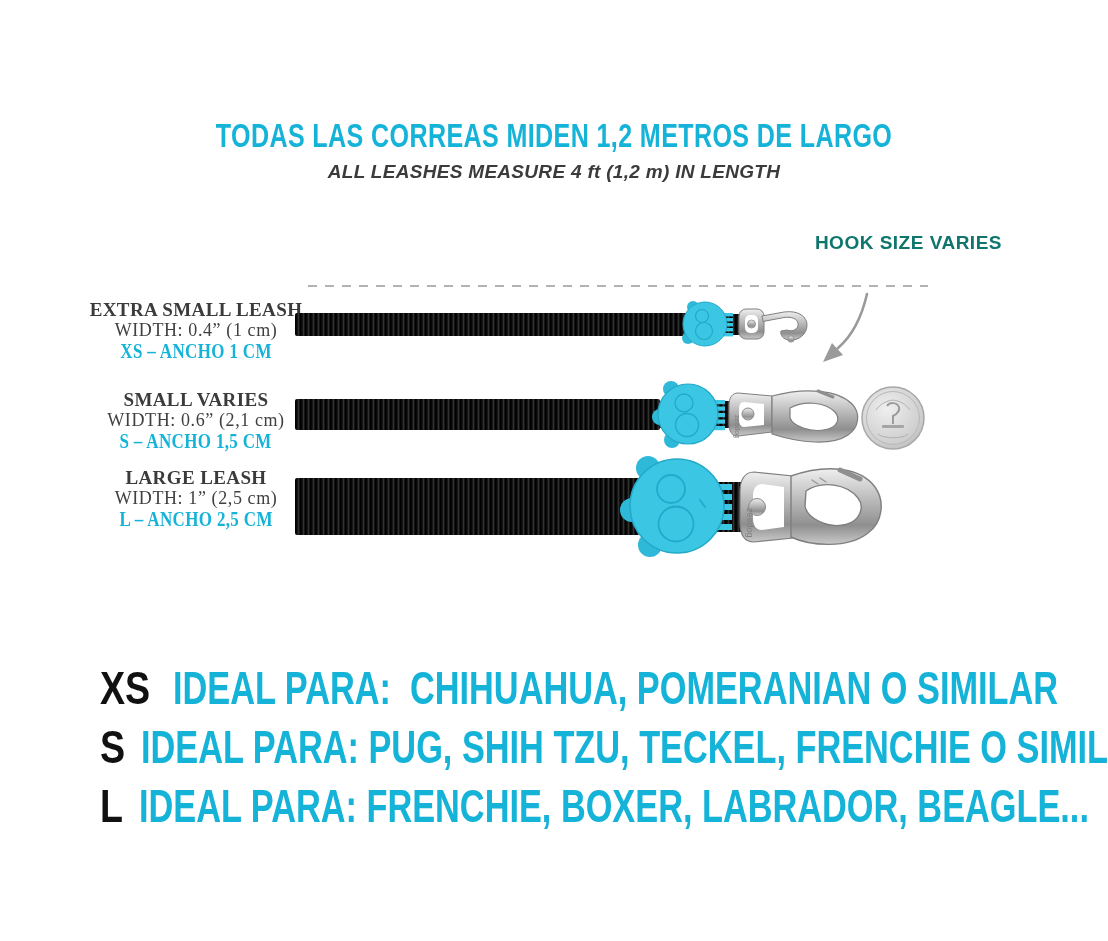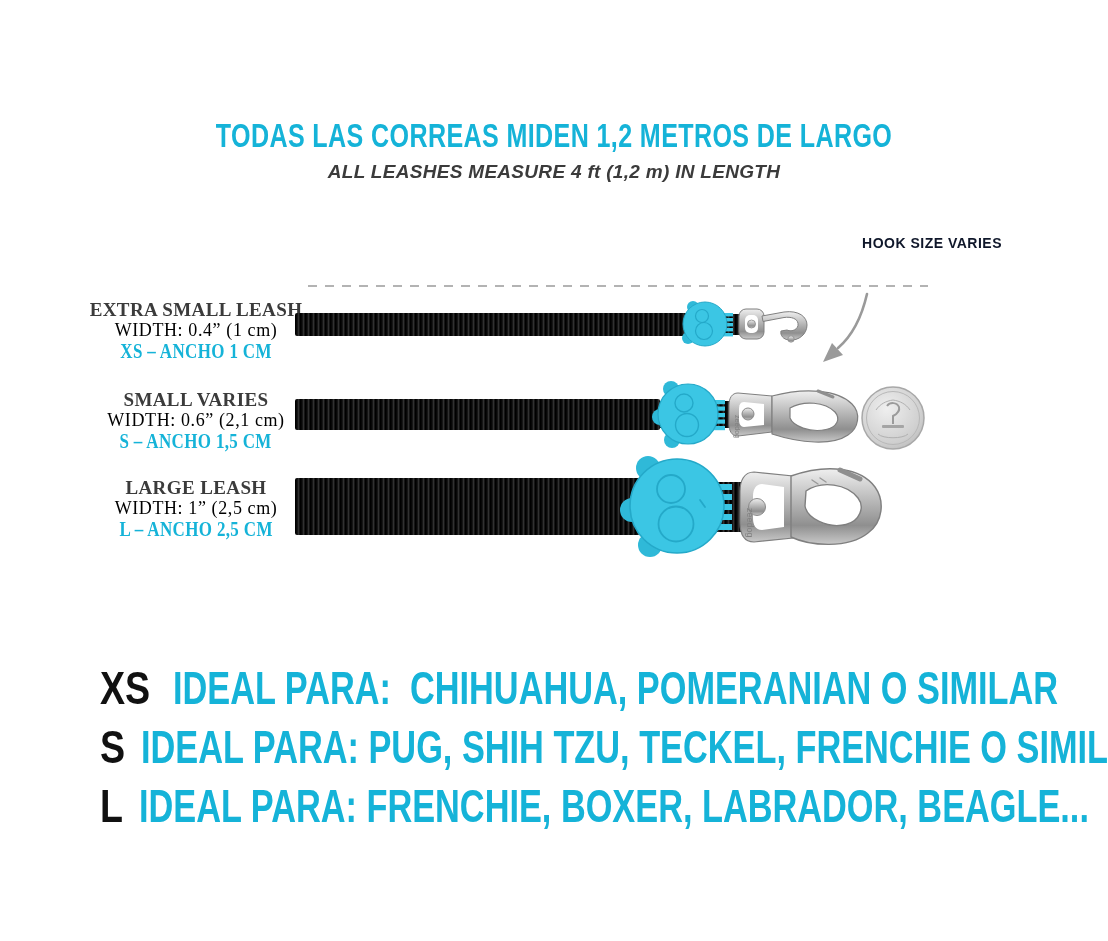--- a/index.html
+++ b/index.html
@@ -10,32 +10,32 @@
 
   
   .title-wrap { left:0; right:0; top:105px; text-align:center; white-space:nowrap; }
   .title { display:inline-block; transform:scaleX(0.76); transform-origin:50% 50%;
            font-size:33px; font-weight:bold; letter-spacing:0.5px; color:#15b3d8; }
   .subtitle-wrap { left:0; right:0; top:149px; text-align:center; }
   .subtitle { font-size:19px; font-weight:bold; color:#3b3b3b; letter-spacing:0.3px;font-style:italic; }
 
   
   .hook-note { top:220px; right:106px; text-align:right; line-height:22px; white-space:nowrap; }
-  .hook-note .l1 { font-size:14px; font-weight:bold; color:#0f172a; letter-spacing:0.5px; }
+  .hook-note .l1 { font-size:19px; font-weight:bold; color:#0f766e; letter-spacing:0.5px; }
   .hook-note .l2 { font-size:17px; color:#9a9a9a; letter-spacing:0.5px; }
 
   
   .leash-label { left:60px; width:272px; text-align:center; white-space:nowrap;font-family:Liberation Serif, serif; }
   .leash-label .name  { font-size:19px; font-weight:bold; color:#3b3b3b; letter-spacing:0.4px; line-height:21px; }
-  .leash-label .width { font-size:18px; color:#000000; letter-spacing:0.6px; line-height:20px; }
+  .leash-label .width { font-size:18px; color:#404040; letter-spacing:0.6px; line-height:20px; }
   .leash-label .size  { display:inline-block; transform:scaleX(0.85); transform-origin:50% 50%;
                         font-size:20px; font-weight:bold; color:#15b3d8; letter-spacing:0.4px; line-height:22px; }
   .row-xs { top:287px; }
   .row-s  { top:377px; }
-  .row-l  { top:465px; }
+  .row-l  { top:455px; }
 
   
   .ideal-block { left:100px; top:648px; }
   .ideal-line { display:flex; align-items:baseline; height:59px; white-space:pre; }
   .ideal-line .size-letter { display:inline-block; transform:scaleX(0.80); transform-origin:0 50%;
                              font-size:47px; font-weight:bold; color:#111; }
   .ideal-line .ideal-text  { display:inline-block; transform:scaleX(0.73); transform-origin:0 50%;
                              font-size:47px; font-weight:bold; color:#15b3d8; margin-left:10px; }
 
   svg { display:block; }

